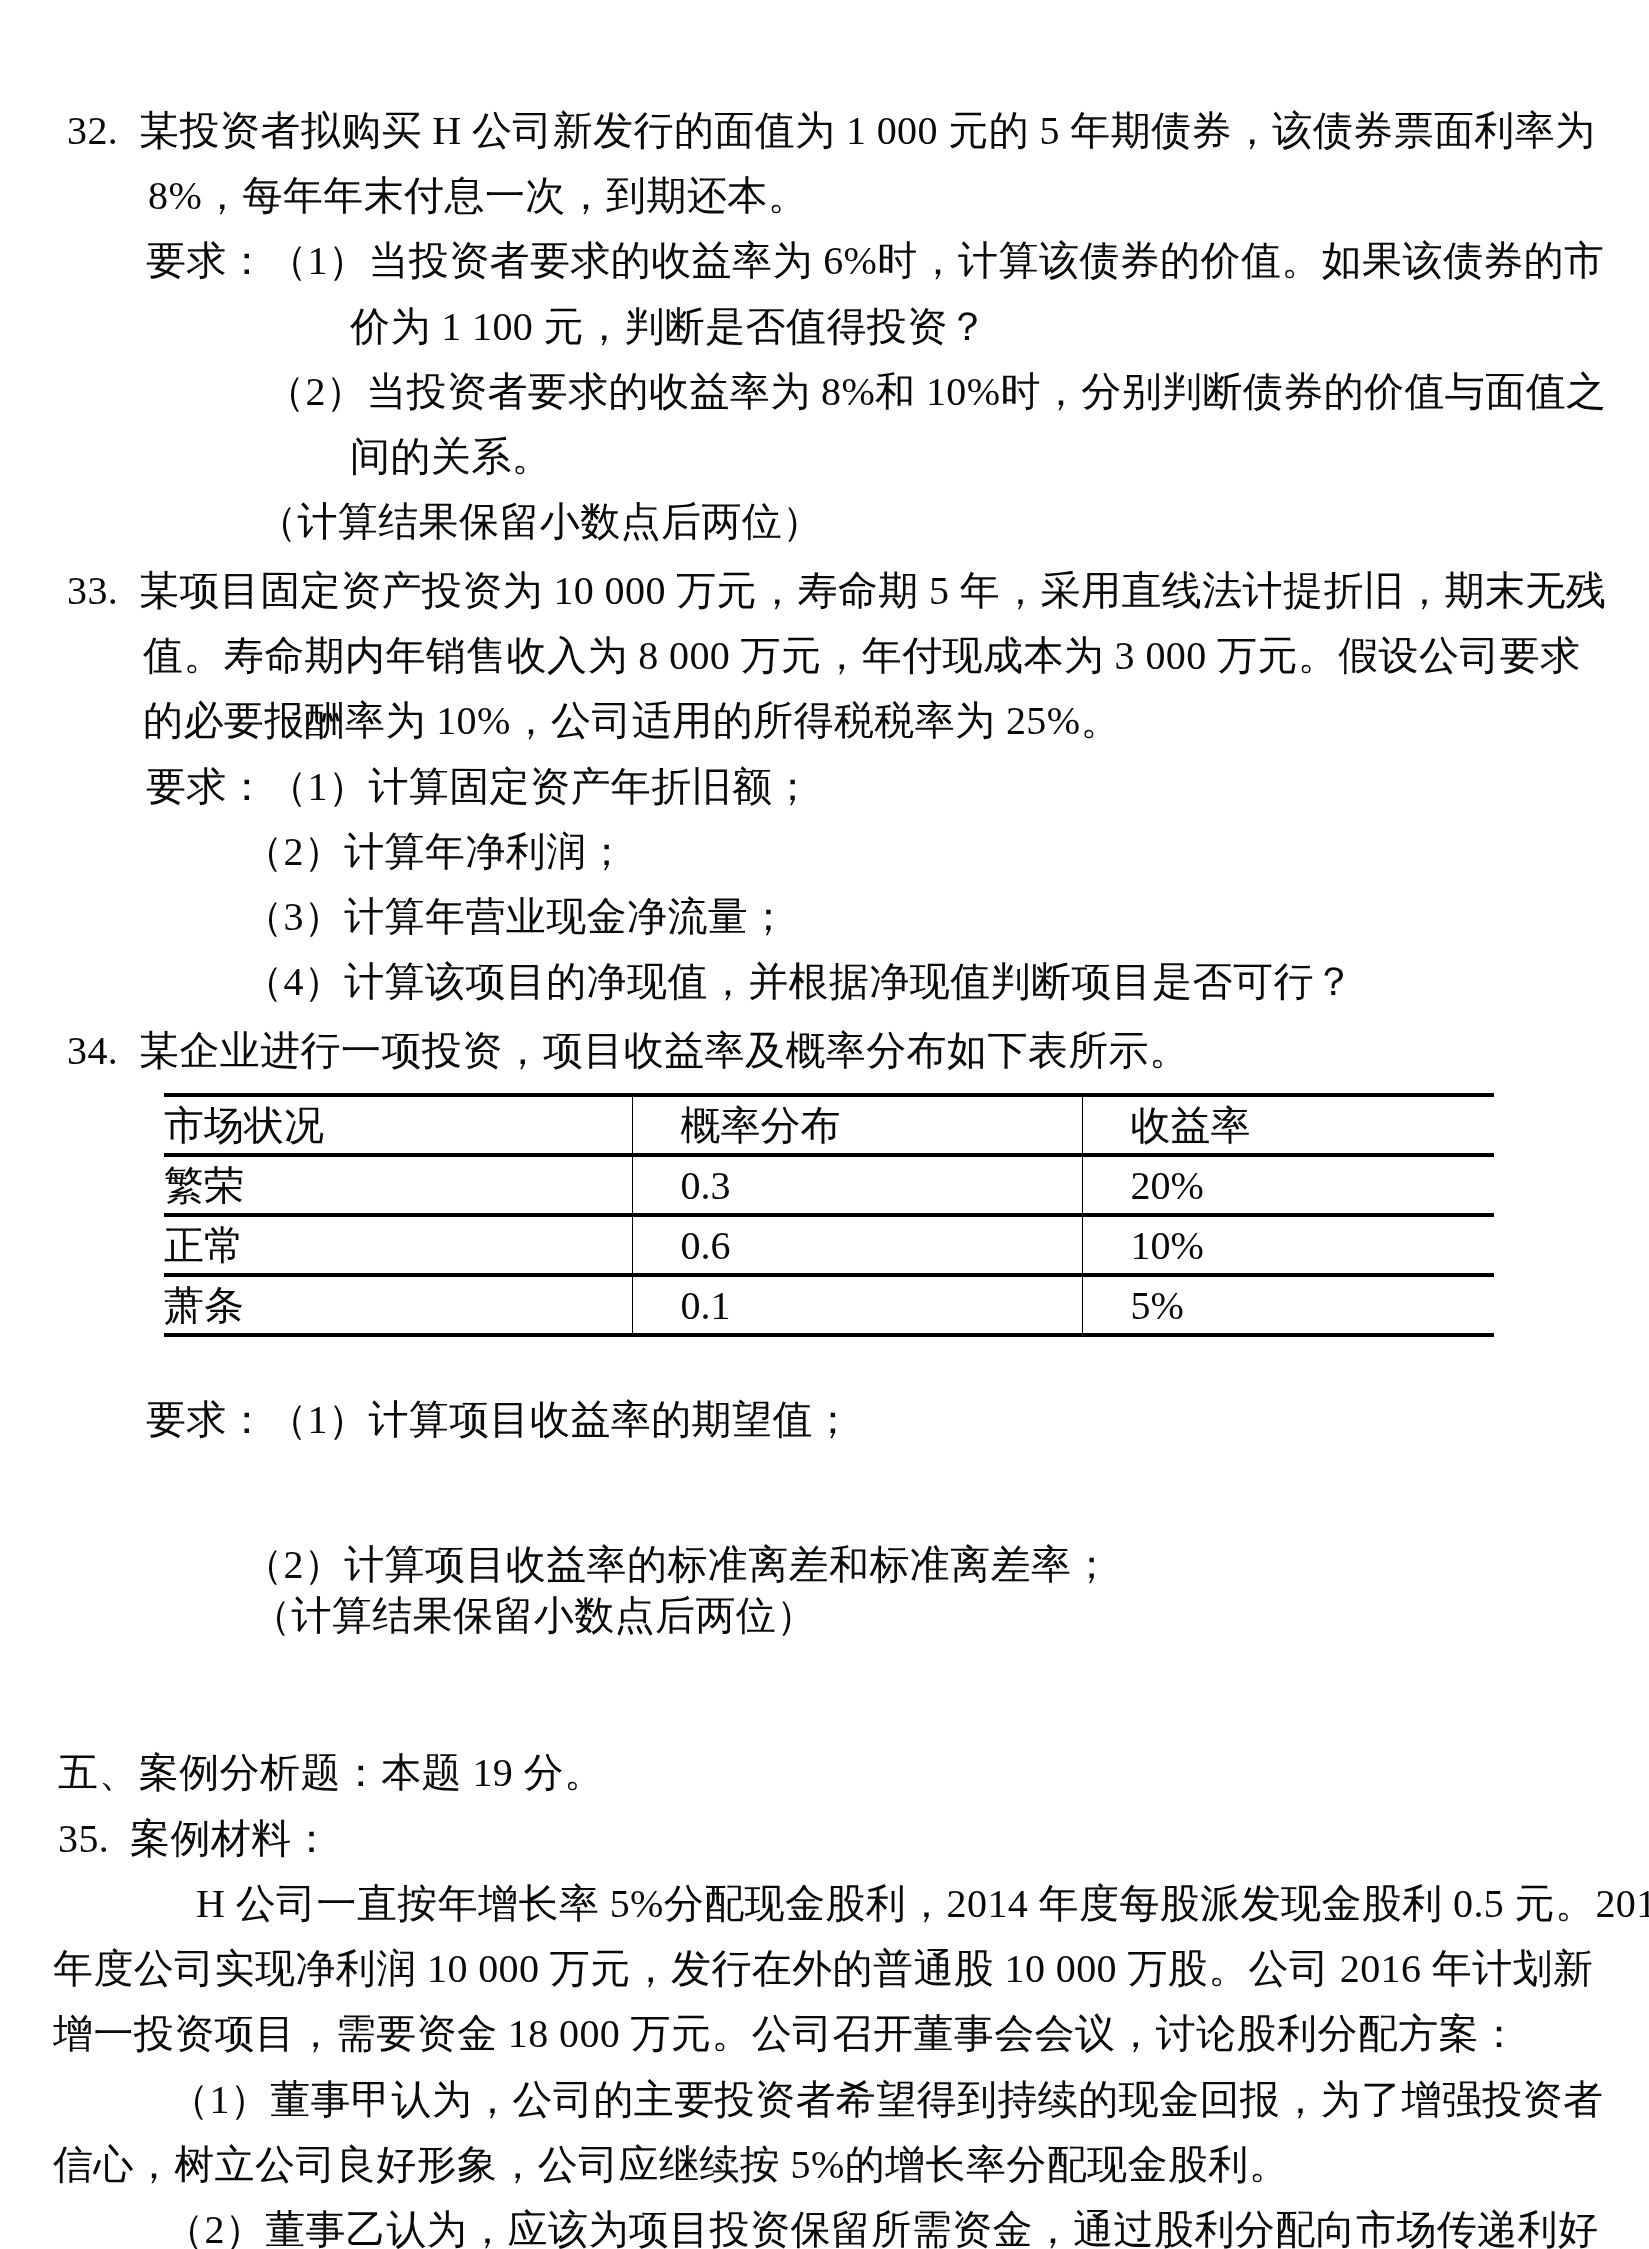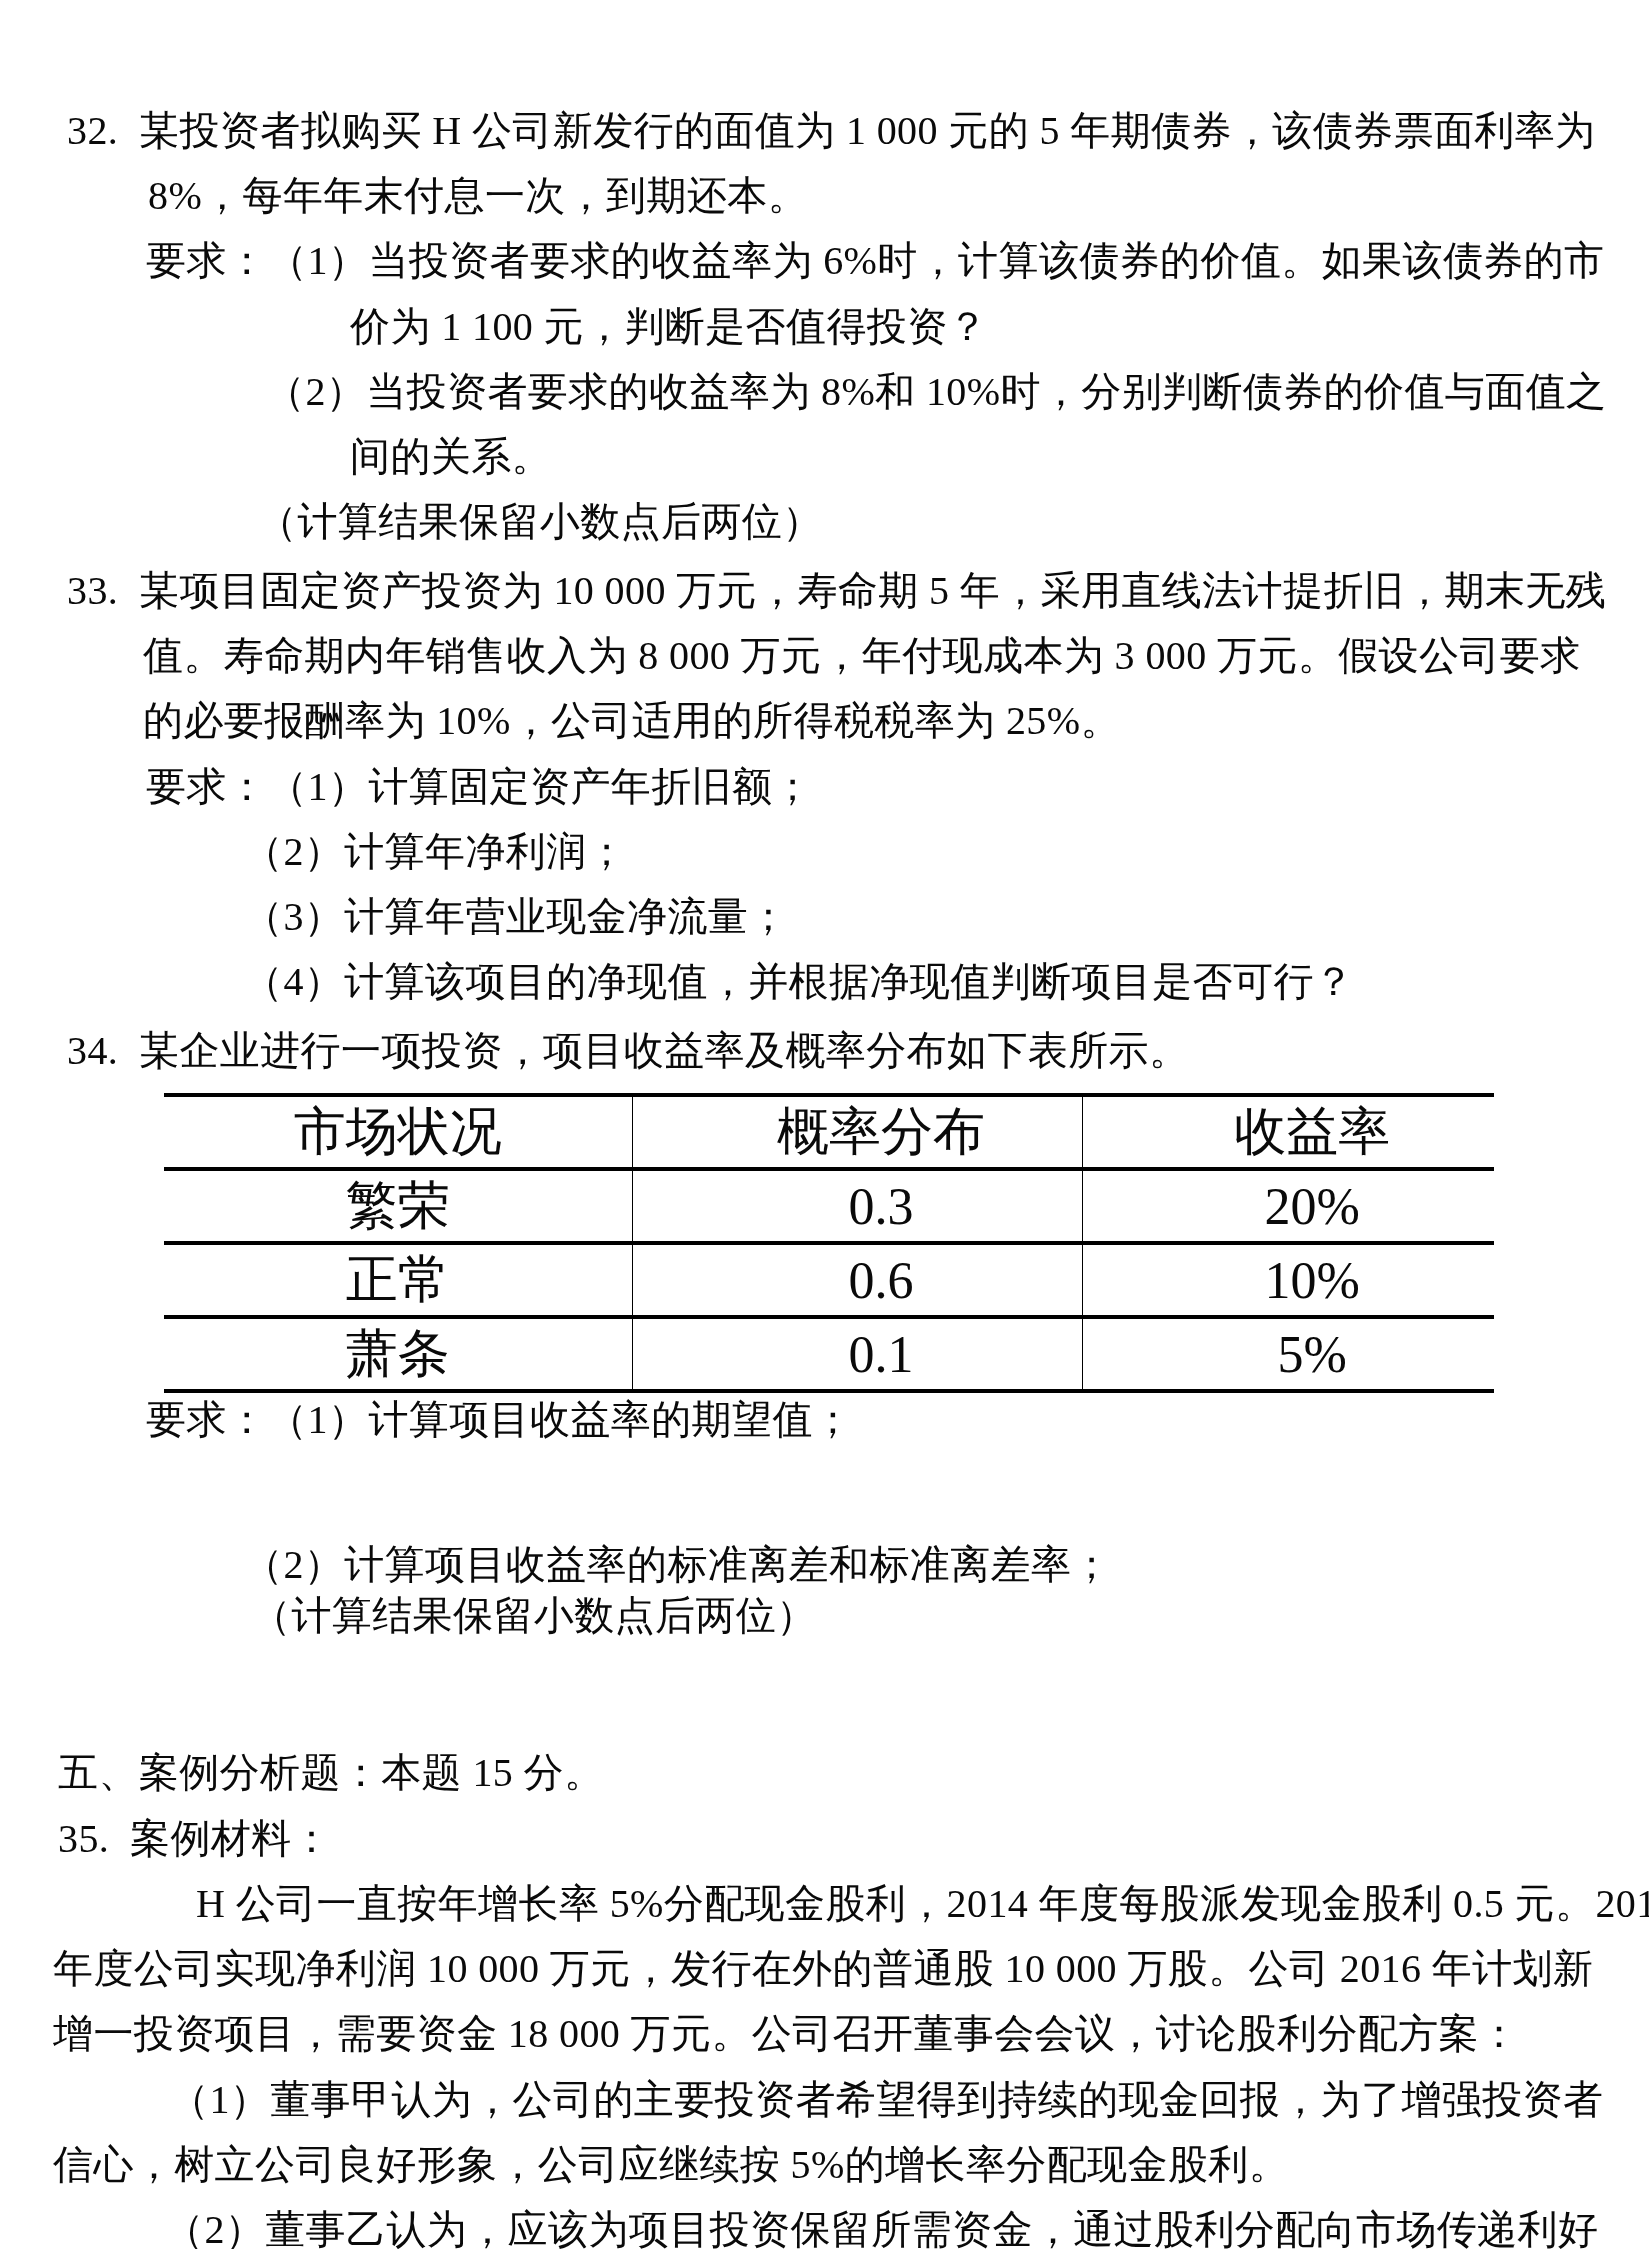--- a/index.html
+++ b/index.html
@@ -21,22 +21,21 @@
   .bold{font-weight:normal;}
   .exam-table{
     position:absolute;
     left:164px;top:1093px;
     width:1330px;
     border-collapse:collapse;
     table-layout:fixed;
   }
   .exam-table td{
     height:56px;
-    font-size:52px;
-    text-align:center;
+    font-size:40px;
     vertical-align:middle;
     border-top:4.5px solid #000;
     padding:0;
     white-space:pre;
   }
   .exam-table tr:last-child td{border-bottom:4.5px solid #000;}
   .exam-table td.c2,.exam-table td.c3{border-left:1.8px solid #000;padding-left:48px;}
   .col1{width:468px;}
   .col2{width:450px;}
   .col3{width:412px;}
@@ -91,21 +90,21 @@
       <td class="c2">0.1</td>
       <td class="c3">5%</td>
     </tr>
   </tbody>
     </table>
 
   <div class="line" style="left:146px;top:1397px">要求：（1）计算项目收益率的期望值；</div>
   <div class="line" style="left:243px;top:1542px">（2）计算项目收益率的标准离差和标准离差率；</div>
   <div class="line bold" style="left:251px;top:1593px">（计算结果保留小数点后两位）</div>
 
-  <div class="line bold" style="left:58px;top:1750px">五、案例分析题：本题 15 分。</div>
+  <div class="line bold" style="left:58px;top:1750px">五、案例分析题：本题 19 分。</div>
   <div class="line bold" style="left:58px;top:1816px">35.  案例材料：</div>
   <div class="line" style="left:196px;top:1881px">H 公司一直按年增长率 5%分配现金股利，2014 年度每股派发现金股利 0.5 元。2015</div>
   <div class="line" style="left:53px;top:1946px">年度公司实现净利润 10 000 万元，发行在外的普通股 10 000 万股。公司 2016 年计划新</div>
   <div class="line" style="left:53px;top:2011px">增一投资项目，需要资金 18 000 万元。公司召开董事会会议，讨论股利分配方案：</div>
   <div class="line" style="left:169px;top:2077px">（1）董事甲认为，公司的主要投资者希望得到持续的现金回报，为了增强投资者</div>
   <div class="line" style="left:53px;top:2142px">信心，树立公司良好形象，公司应继续按 5%的增长率分配现金股利。</div>
   <div class="line" style="left:164px;top:2207px">（2）董事乙认为，应该为项目投资保留所需资金，通过股利分配向市场传递利好</div>
 
 </div>
 

